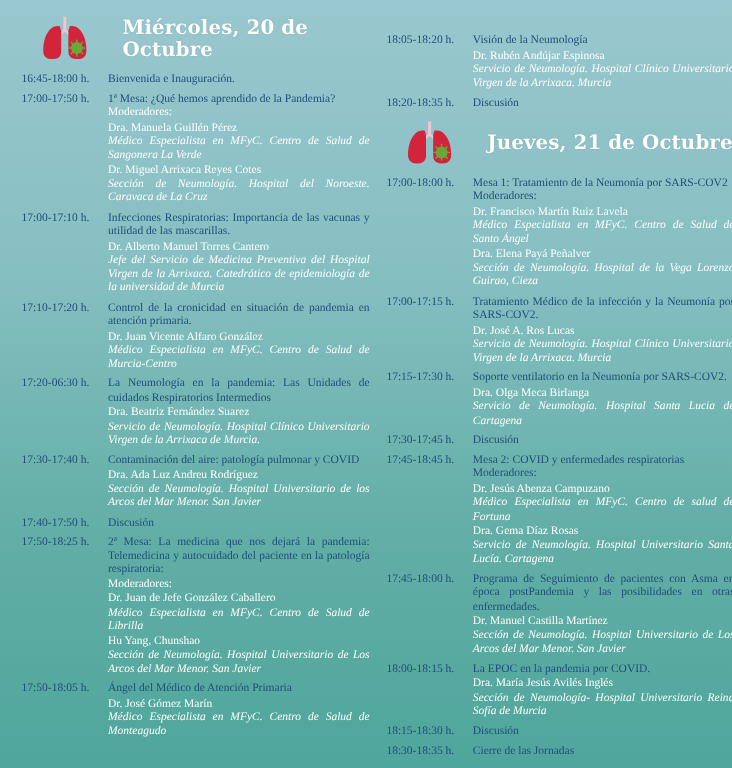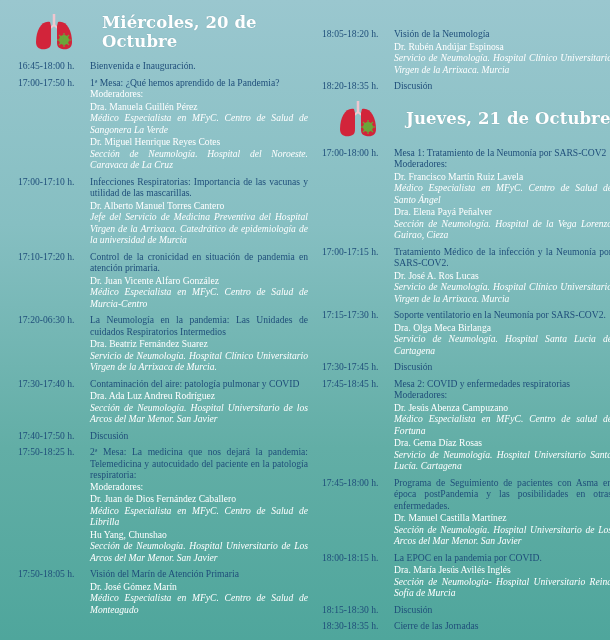--- a/index.html
+++ b/index.html
@@ -63,21 +63,21 @@
       <div class="session">
         <div class="time">17:00-17:50 h.</div>
         <div class="body">
           <div class="topic">1ª Mesa: ¿Qué hemos aprendido de la Pandemia?</div>
           <div class="mod">Moderadores:</div>
           <div class="sp-block">
             <div class="speaker">Dra. Manuela Guillén Pérez</div>
             <div class="aff">Médico Especialista en MFyC. Centro de Salud de Sangonera La Verde</div>
           </div>
           <div class="sp-block">
-            <div class="speaker">Dr. Miguel Henrique Reyes Cotes</div>
+            <div class="speaker">Dr. Miguel Arrixaca Reyes Cotes</div>
             <div class="aff">Sección de Neumología. Hospital del Noroeste. Caravaca de La Cruz</div>
           </div>
         </div>
       </div>
       <div class="session">
         <div class="time">17:00-17:10 h.</div>
         <div class="body">
           <div class="topic">Infecciones Respiratorias: Importancia de las vacunas y utilidad de las mascarillas.</div>
           <div class="sp-block">
             <div class="speaker">Dr. Alberto Manuel Torres Cantero</div>
@@ -120,33 +120,33 @@
         <div class="body">
           <div class="topic">Discusión</div>
         </div>
       </div>
       <div class="session">
         <div class="time">17:50-18:25 h.</div>
         <div class="body">
           <div class="topic">2ª Mesa: La medicina que nos dejará la pandemia: Telemedicina y autocuidado del paciente en la patología respiratoria:</div>
           <div class="mod">Moderadores:</div>
           <div class="sp-block">
-            <div class="speaker">Dr. Juan de Dios Fernández Caballero</div>
+            <div class="speaker">Dr. Juan de Jefe González Caballero</div>
             <div class="aff">Médico Especialista en MFyC. Centro de Salud de Librilla</div>
           </div>
           <div class="sp-block">
             <div class="speaker">Hu Yang, Chunshao</div>
             <div class="aff">Sección de Neumología. Hospital Universitario de Los Arcos del Mar Menor. San Javier</div>
           </div>
         </div>
       </div>
       <div class="session">
         <div class="time">17:50-18:05 h.</div>
         <div class="body">
-          <div class="topic">Visión del Marín de Atención Primaria</div>
+          <div class="topic">Ángel del Médico de Atención Primaria</div>
           <div class="sp-block">
             <div class="speaker">Dr. José Gómez Marín</div>
             <div class="aff">Médico Especialista en MFyC. Centro de Salud de Monteagudo</div>
           </div>
         </div>
       </div>
     </div>
 </div>
 
 <div class="col right" style="top:28px;">

